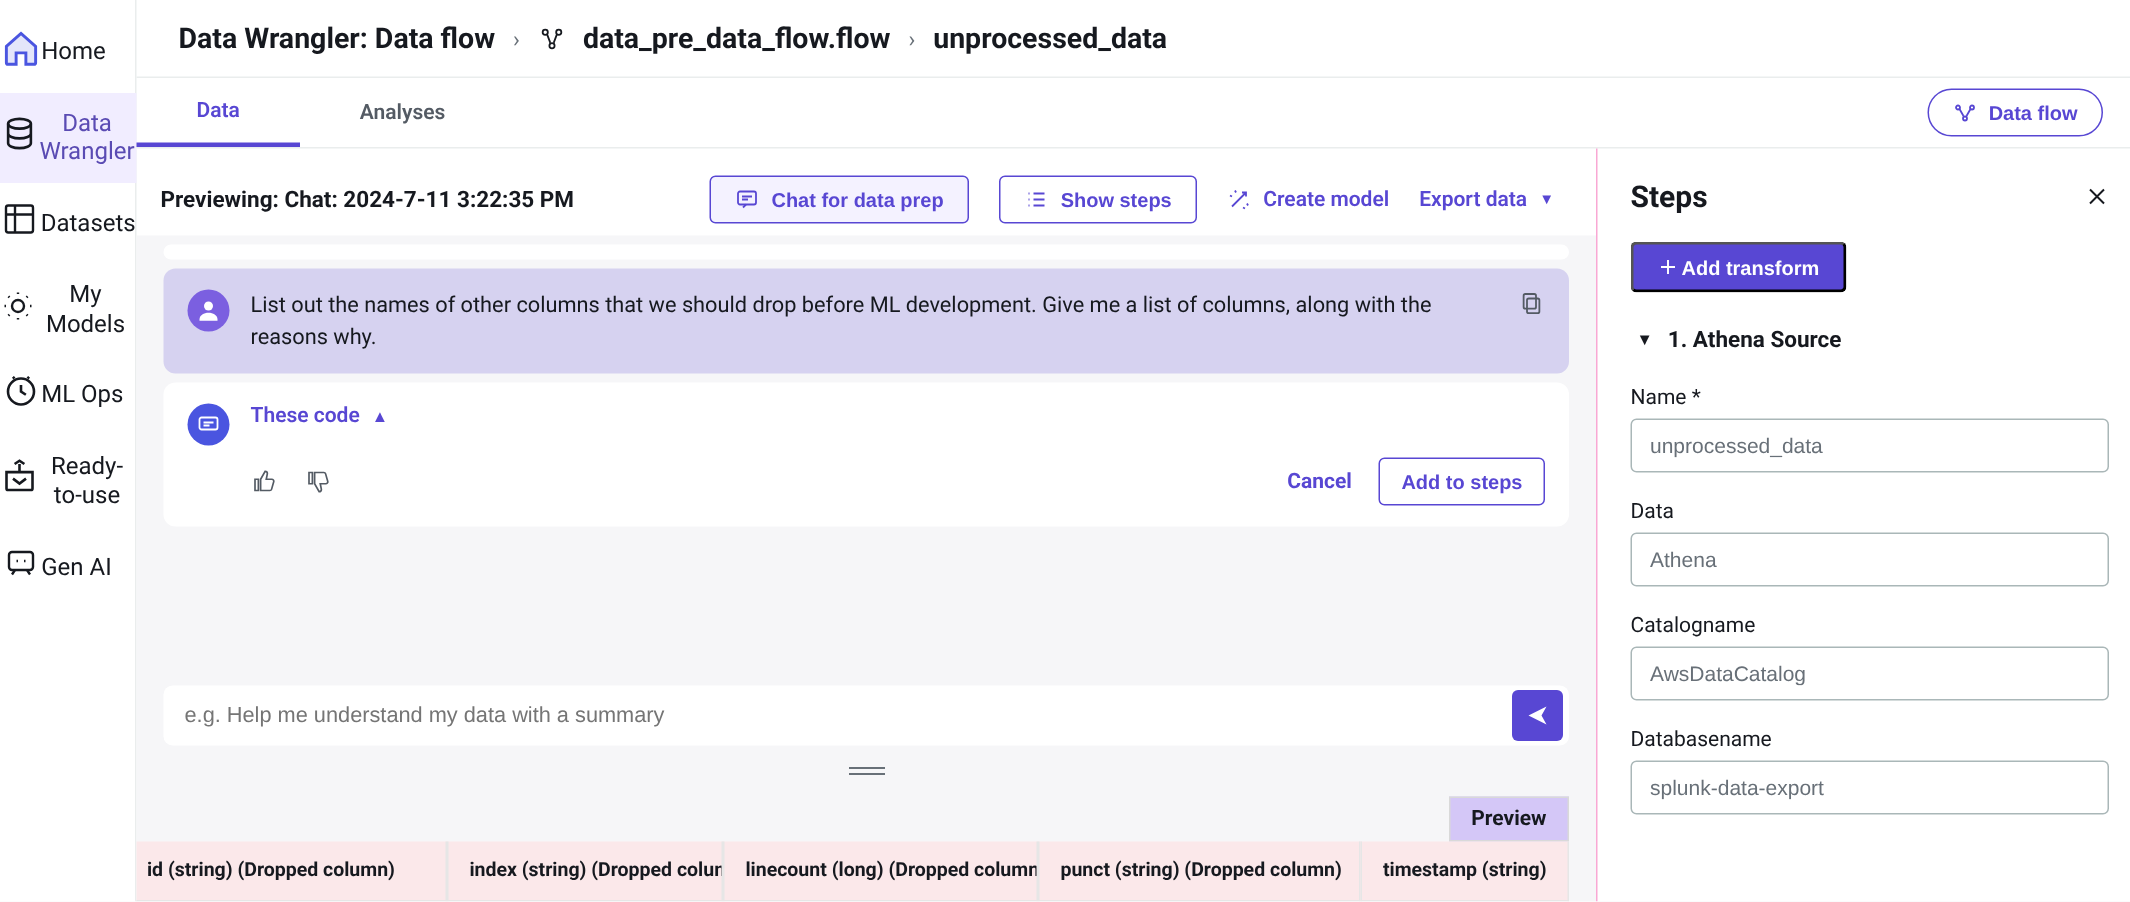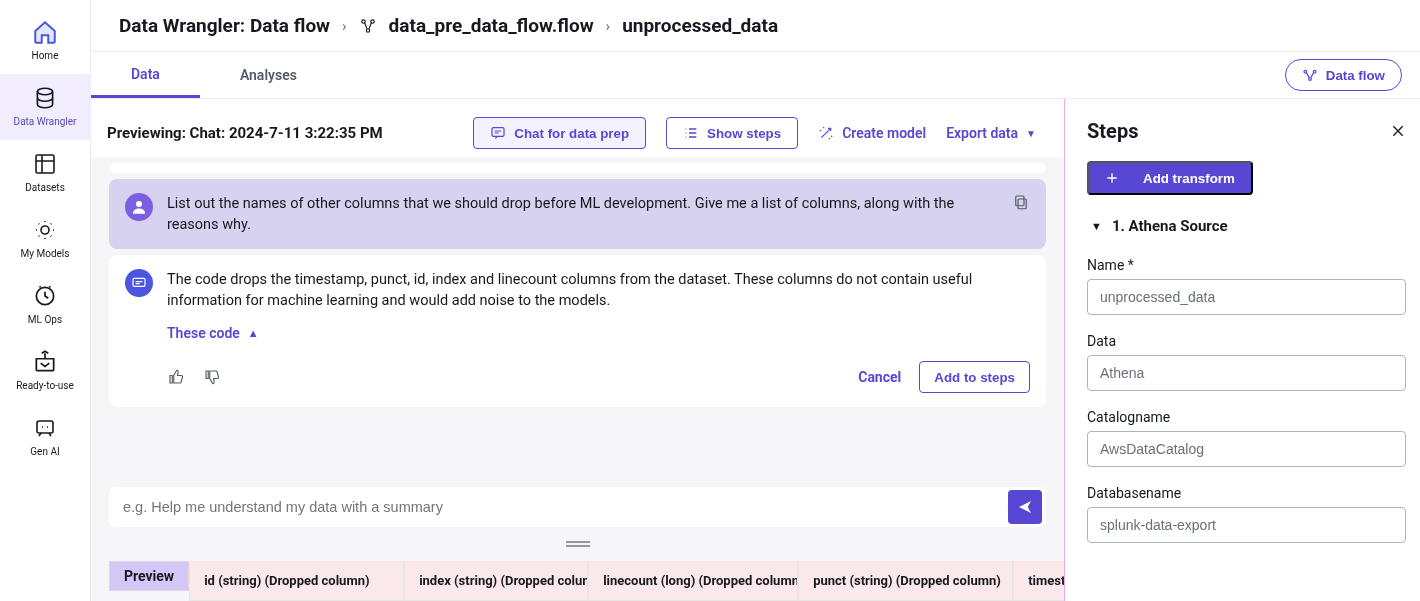--- a/index.html
+++ b/index.html
@@ -21,25 +21,25 @@
     border-right: 1px solid #eaeded;
     display: flex;
     flex-direction: column;
     align-items: center;
     padding-top: 8px;
     background: #fff;
   }
   .nav-item {
     width: 91px;
     display: flex;
-    flex-direction: column;
+    flex-direction: row;
     align-items: center;
     justify-content: flex-start;
     padding: 10px 0 12px;
-    font-size: 10px;
+    font-size: 16px;
     color: #16191f;
     cursor: pointer;
   }
   .nav-item.active { background: #f1edff; color: #5a4bb3; }
   .nav-icon {
     width: 28px;
     height: 28px;
     display: flex;
     align-items: center;
     justify-content: center;
@@ -203,21 +203,21 @@
     display:flex; align-items:center; justify-content:center; cursor:pointer;
   }
 
   
   .drag-handle {
     height: 22px; display:flex; align-items:center; justify-content:center;
     color:#687078; cursor: row-resize;
   }
 
   
-  .preview-strip { display:flex; flex-direction:row; }
+  .preview-strip { display:flex; flex-direction:column;align-items:flex-end; }
   .preview-header {
     background:#d4c7f7; height:30px; display:flex; align-items:center;
     padding:0 14px; font-weight:700; border:1px solid #d9d9d9;
   }
   .preview-cols {
     display:flex; height:40px;
   }
   .preview-col {
     background:#fbe8ea; border:1px solid #e6e6e6; border-top:none;
     padding:0 14px; display:flex; align-items:center; font-weight:700;
@@ -239,21 +239,21 @@
   .side-panel {
     width: 356px; flex-shrink:0; border-left:1px solid #f9a8d4;
     display:flex; flex-direction:column; padding: 20px 14px 0 22px;
   }
   .side-header { display:flex; align-items:center; justify-content:space-between; margin-bottom: 18px; }
   .side-header h2 { font-size: 20px; font-weight:700; }
   .close-icon { cursor:pointer; }
   .add-transform-btn {
     align-self:flex-start;
     height: 34px; padding:0 16px; background:#5847d3; color:#fff;
-    border-radius:4px; font-weight:600; display:inline-flex; align-items:center; gap:24px;
+    border-radius:4px; font-weight:600; display:inline-flex; align-items:center; gap:2px;
     cursor:pointer; margin-bottom: 22px;
   }
   .step-row { display:flex; align-items:center; gap:10px; font-weight:700; font-size:15px; margin-bottom: 22px; cursor:pointer; padding-left:4px; }
   .caret-down { font-size:11px; }
   .form-group { margin-bottom: 18px; }
   .form-label { display:block; margin-bottom:6px; color:#16191f; }
   .form-input {
     width:100%; height:36px; border:1px solid #aab7b8; border-radius:4px;
     padding:0 12px; font-size:14px; color:#687078;
   }
@@ -427,21 +427,20 @@
         </div>
 
         <div class="chat-card assistant">
           <div class="avatar-circle bot">
             <svg width="16" height="16" viewBox="0 0 24 24" fill="none">
                 <rect x="3" y="5" width="18" height="12" rx="2" stroke="#fff" stroke-width="1.8"></rect>
                 <path d="M7 10h10M7 13h6" stroke="#fff" stroke-width="1.8"></path>
               </svg>
           </div>
           <div class="assistant-block">
-            <div class="msg-body">The code drops the timestamp, punct, id, index and linecount columns from the dataset. These columns do not contain useful information for machine learning and would add noise to the models.</div>
             <span class="view-code">
               <span>These code</span>
               <span style="font-size:11px;">▲</span>
             </span>
             <div class="thumbs-row">
               <div class="thumbs">
                 <span>
                   <svg width="18" height="18" viewBox="0 0 24 24" fill="none">
                       <path d="M7 10v10H4V10h3zm2 10V10l4-7c1.5 0 2 1 2 2l-1 5h5c1 0 2 1 1.7 2l-2 7c-.2.7-.8 1-1.5 1H9z" stroke="#545b64" stroke-width="1.5"></path>
                     </svg>

